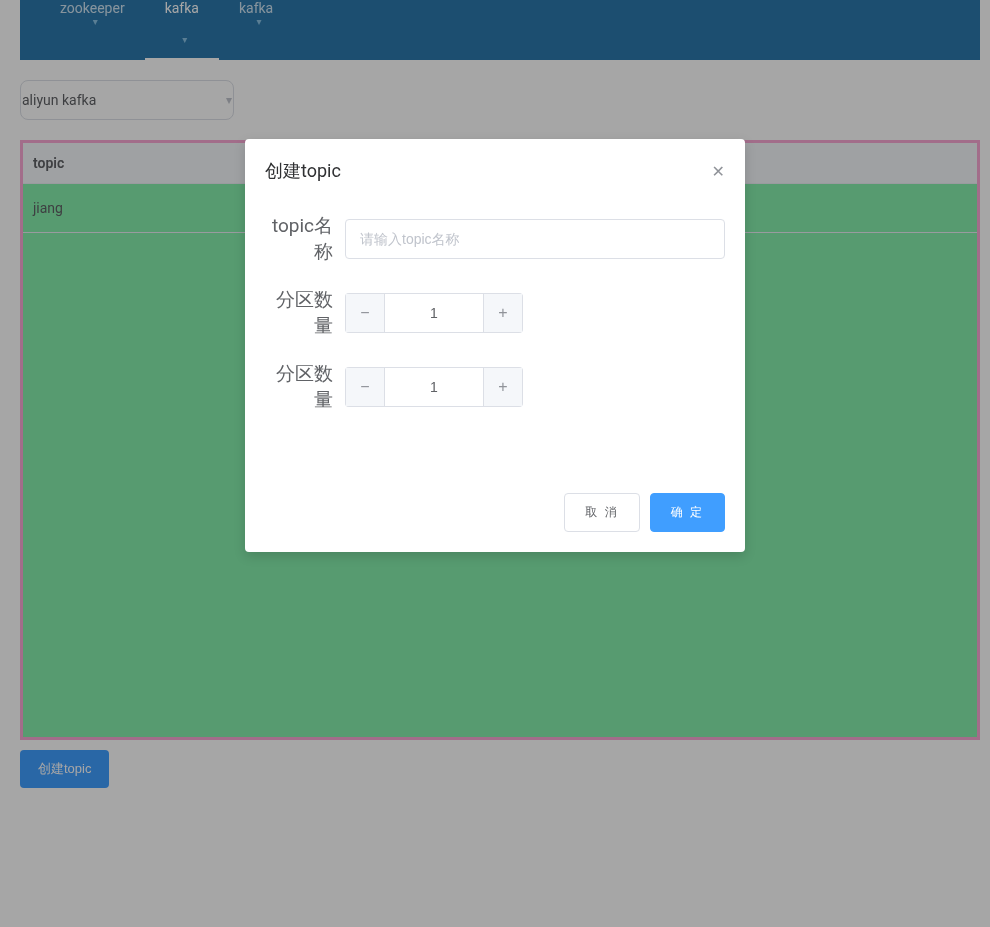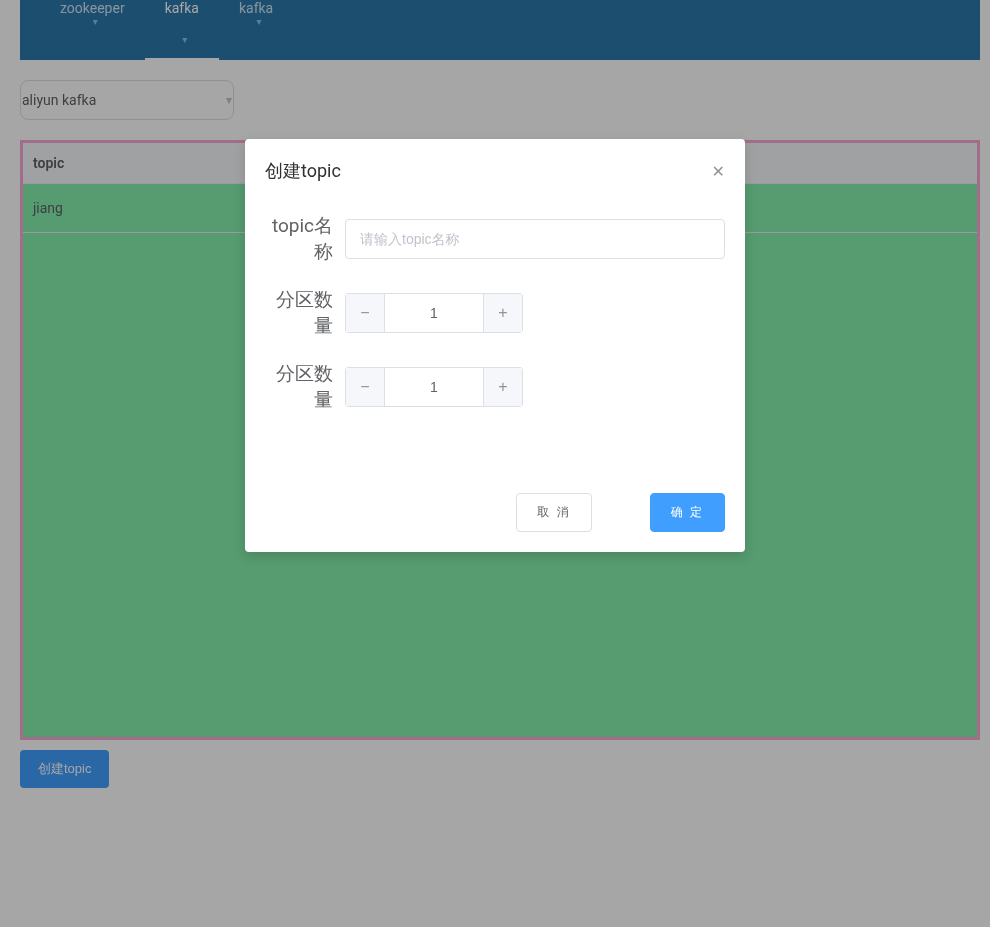--- a/index.html
+++ b/index.html
@@ -40,21 +40,21 @@
 .text-input { flex: 1; height: 40px; border: 1px solid #dcdfe6; border-radius: 4px; padding: 11px 14px; font-size: 14px; color: #606266; }
 .text-input::placeholder { color: #c0c4cc; }
 
 .number-input { display: inline-flex; border-radius: 4px; overflow: hidden; }
 .num-btn { width: 40px; height: 40px; background: #f5f7fa; border: 1px solid #dcdfe6; color: #909399; font-size: 16px; cursor: pointer; display:flex;align-items:center;justify-content:center; }
 .num-val { width: 98px; height: 40px; border-top: 1px solid #dcdfe6; border-bottom: 1px solid #dcdfe6; border-left:none;border-right:none; text-align: center; font-size: 14px; color: #606266; }
 
 .dlg-foot { padding: 10px 20px 20px; display:flex; justify-content: flex-end; gap: 10px; }
 .btn { padding: 10px 20px; border-radius: 4px; font-size: 12px; cursor: pointer; letter-spacing: 2px; }
 .btn-default { background: #fff; border: 1px solid #dcdfe6; color: #606266; }
-.btn-primary { background: #409eff; border: 1px solid #409eff; color: #fff; margin-left: 48px; }
+.btn-primary { background: #409eff; border: 1px solid #409eff; color: #fff; }
 </style>
 </head>
 <body>
 
 <div class="topnav">
   <div class="nav-item">
     <span>zookeeper</span>
     <span class="caret">▾</span>
   </div>
   <div class="nav-item active">

